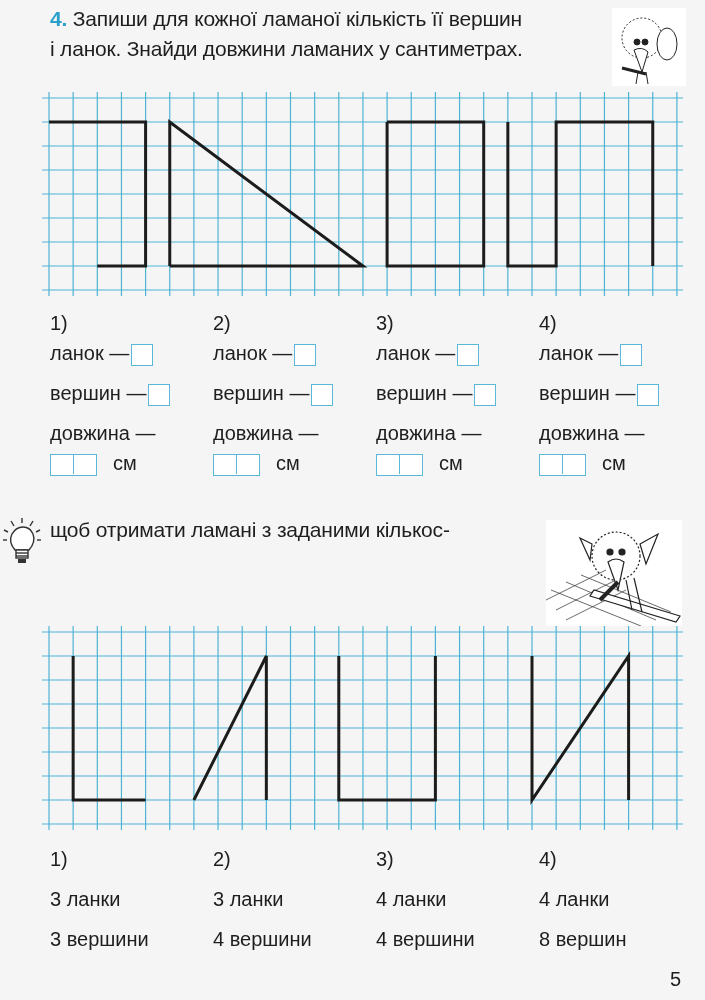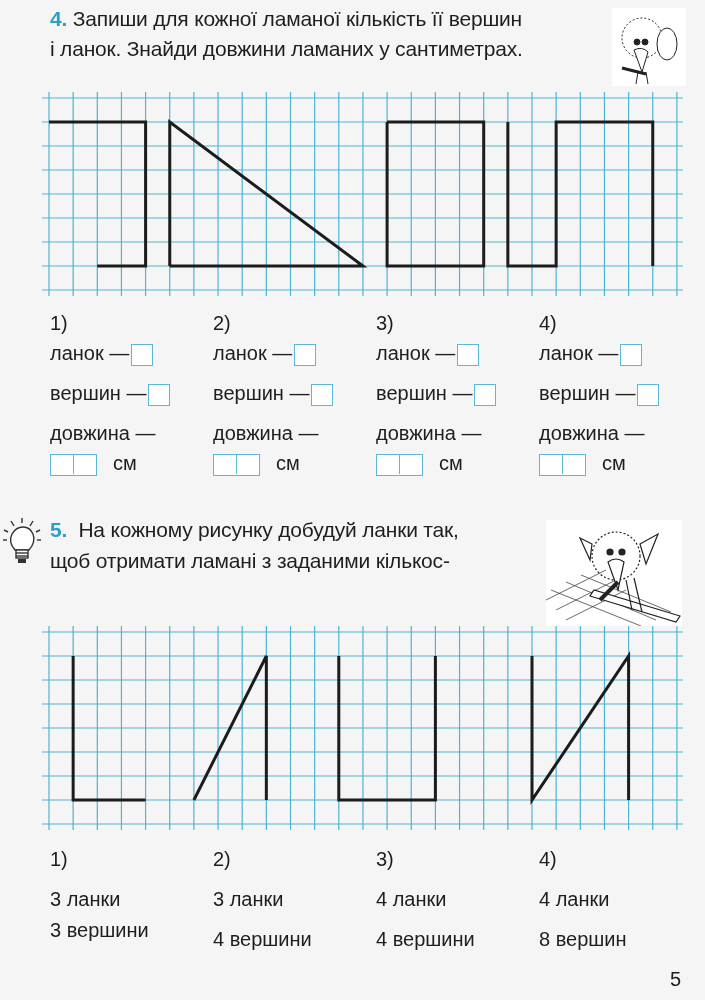--- a/index.html
+++ b/index.html
@@ -131,21 +131,20 @@
         <line x1="31" y1="3" x2="28" y2="8"></line>
       <line x1="2" y1="12" x2="6" y2="14"></line>
         <line x1="38" y1="12" x2="34" y2="14"></line>
       <line x1="1" y1="22" x2="5" y2="22"></line>
         <line x1="39" y1="22" x2="35" y2="22"></line>
     </g>
     <rect x="16" y="41" width="8" height="4" fill="#333"></rect>
   </svg>
 </div>
 <div class="task-text" style="left:50px; top:514px; line-height:31px;">
-  <div><span class="task-num">5.</span>&nbsp; <span>На кожному рисунку добудуй ланки так,</span></div>
   <div>щоб отримати ламані з заданими кількос-</div>
 </div>
 
 <div class="illus" style="left:546px; top:520px; width:136px; height:106px;">
   <svg width="136" height="106" viewBox="0 0 136 106">
     <g stroke="#444" stroke-width="0.8" fill="none">
       <path d="M0 80 L60 50 M10 90 L70 60 M20 100 L80 70 M5 70 L95 106 M20 62 L110 100 M35 55 L125 92"></path>
     </g>
     <g stroke="#222" stroke-width="1.2" fill="none">
       <circle cx="70" cy="36" r="24" stroke-dasharray="2 2"></circle>
@@ -206,21 +205,21 @@
       <polyline points="193.89999999999998,800 266.35,656 266.35,800"></polyline>
       <polyline points="338.79999999999995,656 338.79999999999995,800 435.4,800 435.4,656"></polyline>
       <polyline points="532,656 532,800 628.5999999999999,656 628.5999999999999,800"></polyline>
     </g>
 </svg>
 
 <div id="t5answers">
     <div class="ans-col" style="left: 50px; top: 848px;">
       <div class="row" style="top:0">1)</div>
       <div class="row" style="top:40px">3 ланки</div>
-      <div class="row" style="top:71px">3 вершини</div>
+      <div class="row" style="top:80px">3 вершини</div>
     </div>
     <div class="ans-col" style="left: 213px; top: 848px;">
       <div class="row" style="top:0">2)</div>
       <div class="row" style="top:40px">3 ланки</div>
       <div class="row" style="top:80px">4 вершини</div>
     </div>
     <div class="ans-col" style="left: 376px; top: 848px;">
       <div class="row" style="top:0">3)</div>
       <div class="row" style="top:40px">4 ланки</div>
       <div class="row" style="top:80px">4 вершини</div>

